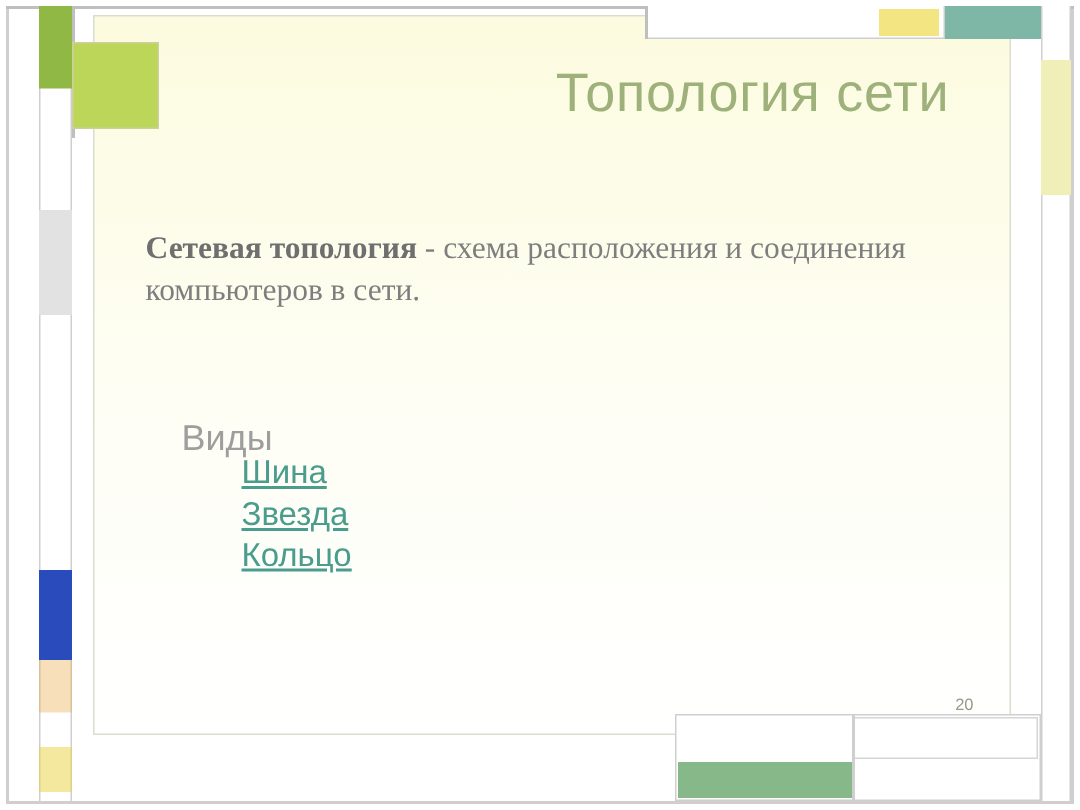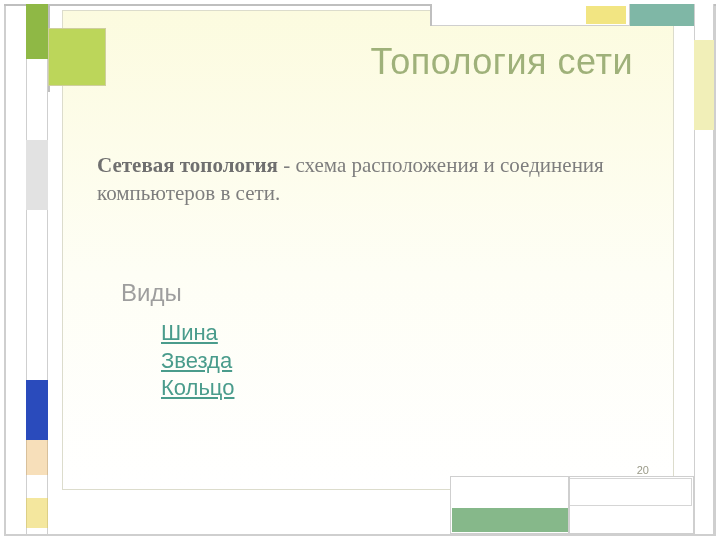--- a/index.html
+++ b/index.html
@@ -49,21 +49,21 @@
     position: absolute;
     top: 268px;
     left: 58px;
     font-size: 24px;
     font-weight: normal;
     color: #9e9e9e;
   }
 
   .kinds-list {
     position: absolute;
-    top: 308px;
+    top: 290px;
     left: 98px;
     font-size: 22px;
     line-height: 1.25;
   }
   .kinds-list a {
     color: #4a9c8c;
     text-decoration: underline;
     display: block;
   }
 

